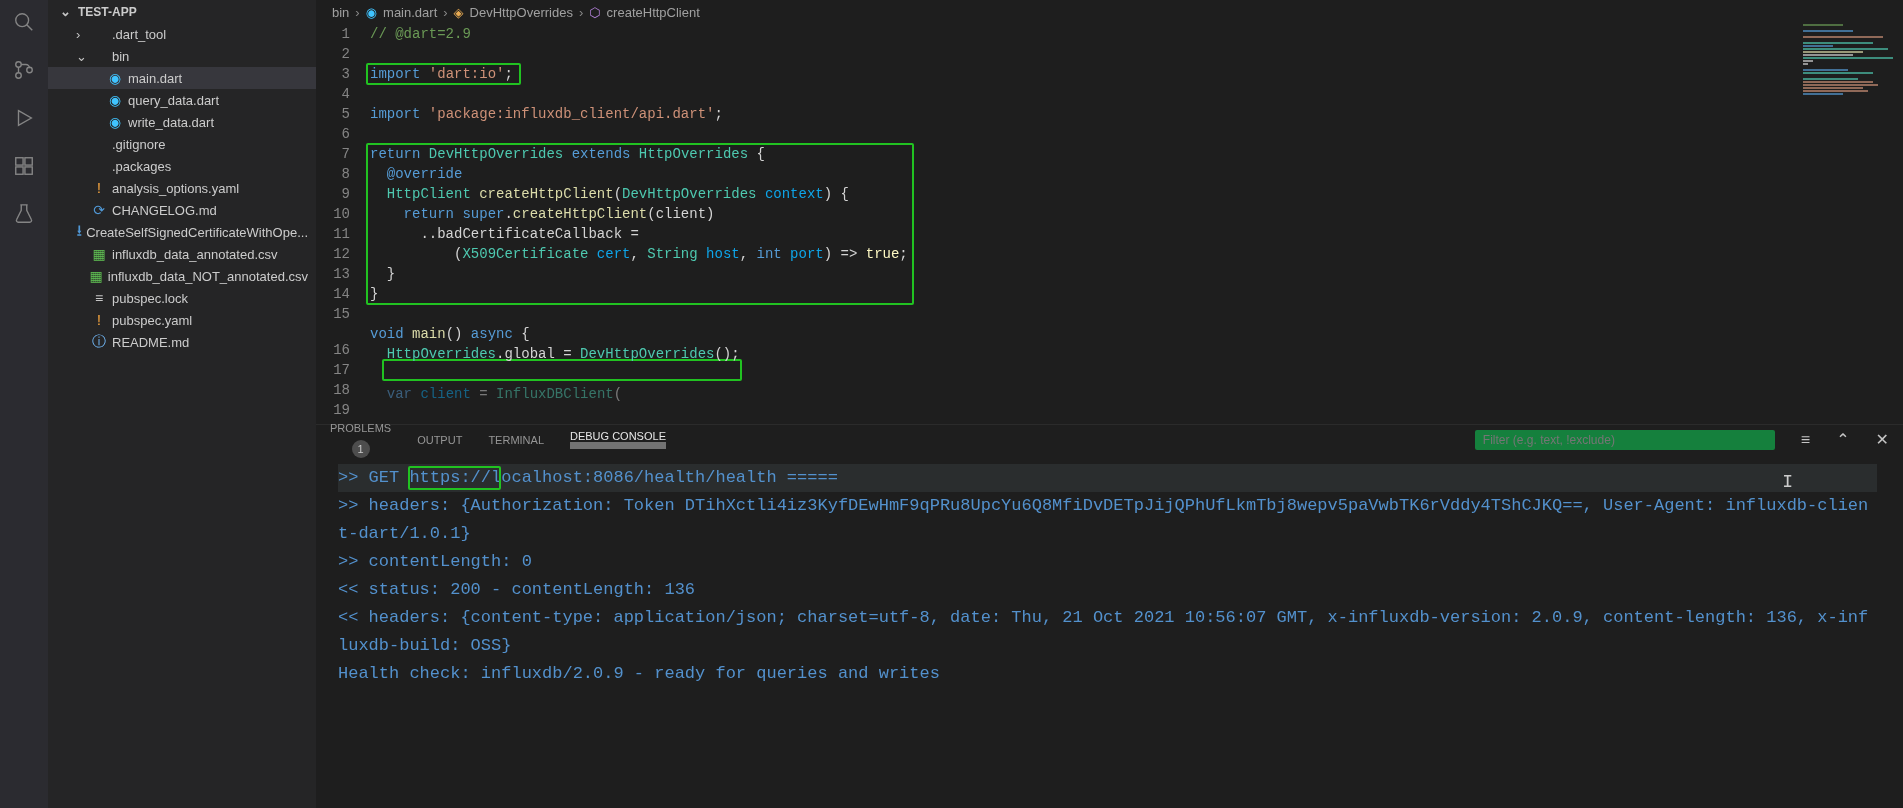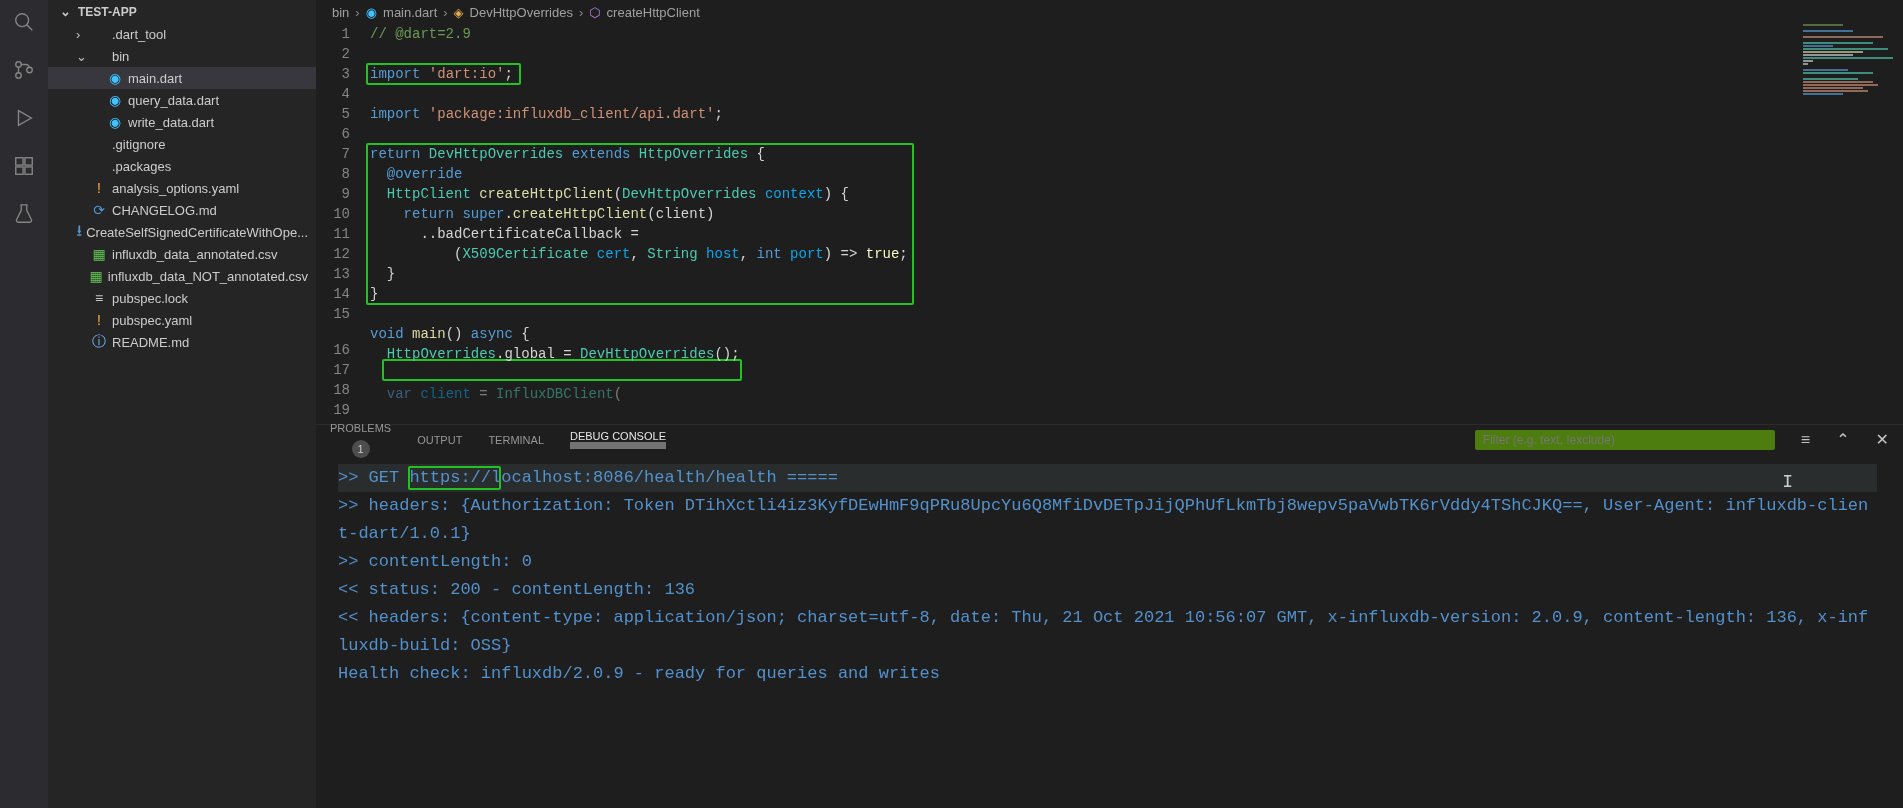--- a/index.html
+++ b/index.html
@@ -157,21 +157,21 @@
   }
   .panel-tab { display: flex; align-items: center; gap: 6px; cursor: pointer; text-transform: uppercase; flex-direction: column; }
   .panel-tab.active { color: #e7e7e7; border-bottom: 7px solid #737373; }
   .panel-badge {
     background: #4d4d4d; color: #ccc; border-radius: 10px;
     width: 18px; height: 18px; font-size: 11px;
     display: flex; align-items: center; justify-content: center;
   }
   .panel-spacer { flex: 1; }
   .filter-input {
-    background: #4d7c0f; border: none; color: #ccc;
+    background: #15803d; border: none; color: #ccc;
     padding: 3px 8px; font-size: 12px; width: 300px; border-radius: 2px;
   }
   .panel-icn { cursor: pointer; color: #c5c5c5; font-size: 16px; }
   .console {
     flex: 1;
     font-family: Consolas, 'Courier New', monospace;
     font-size: 17px;
     line-height: 28px;
     color: #5391cd;
     padding: 10px 26px 6px 22px;

